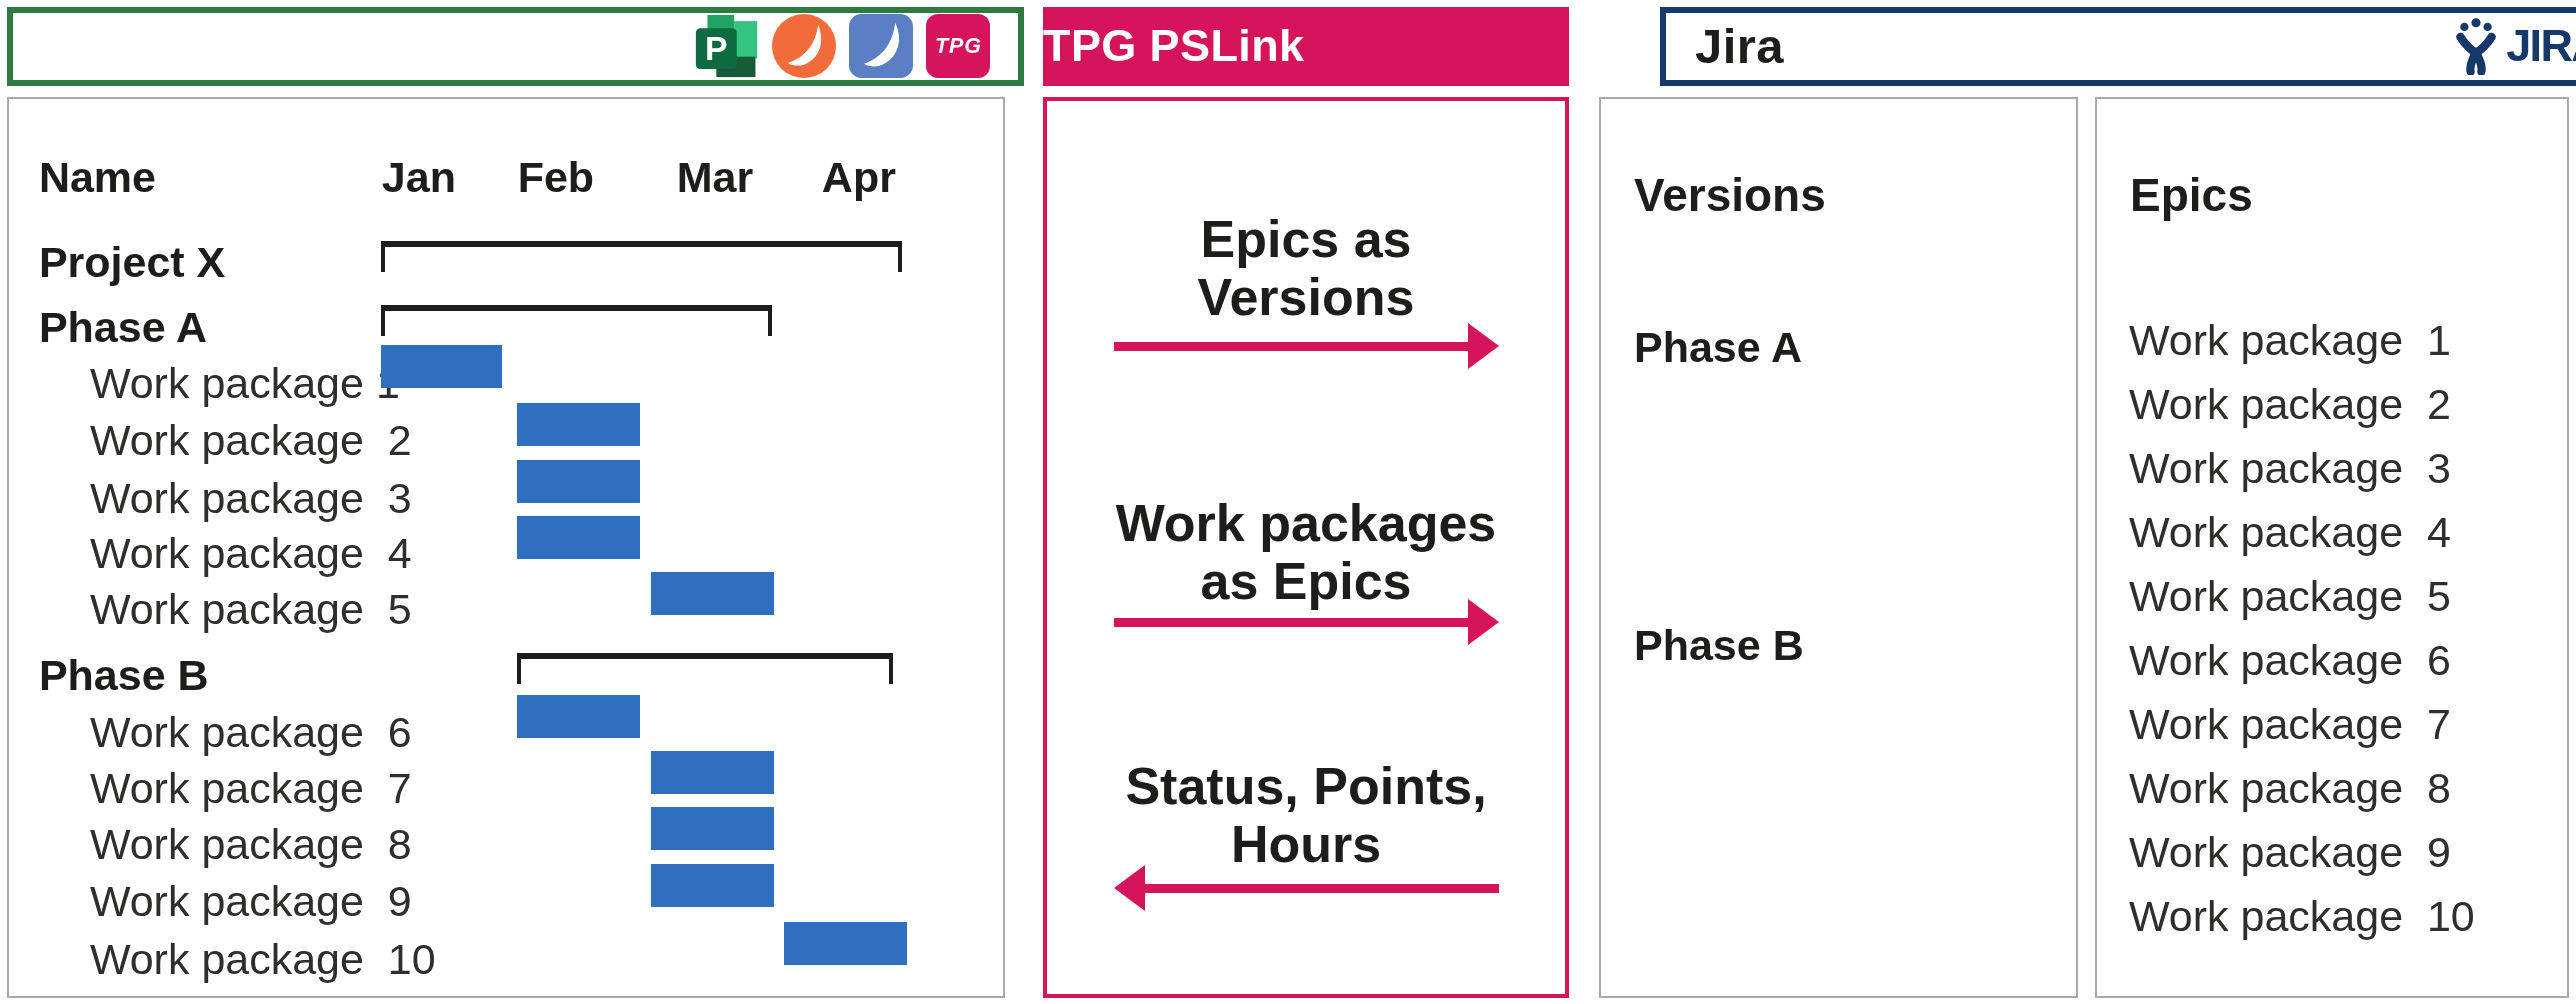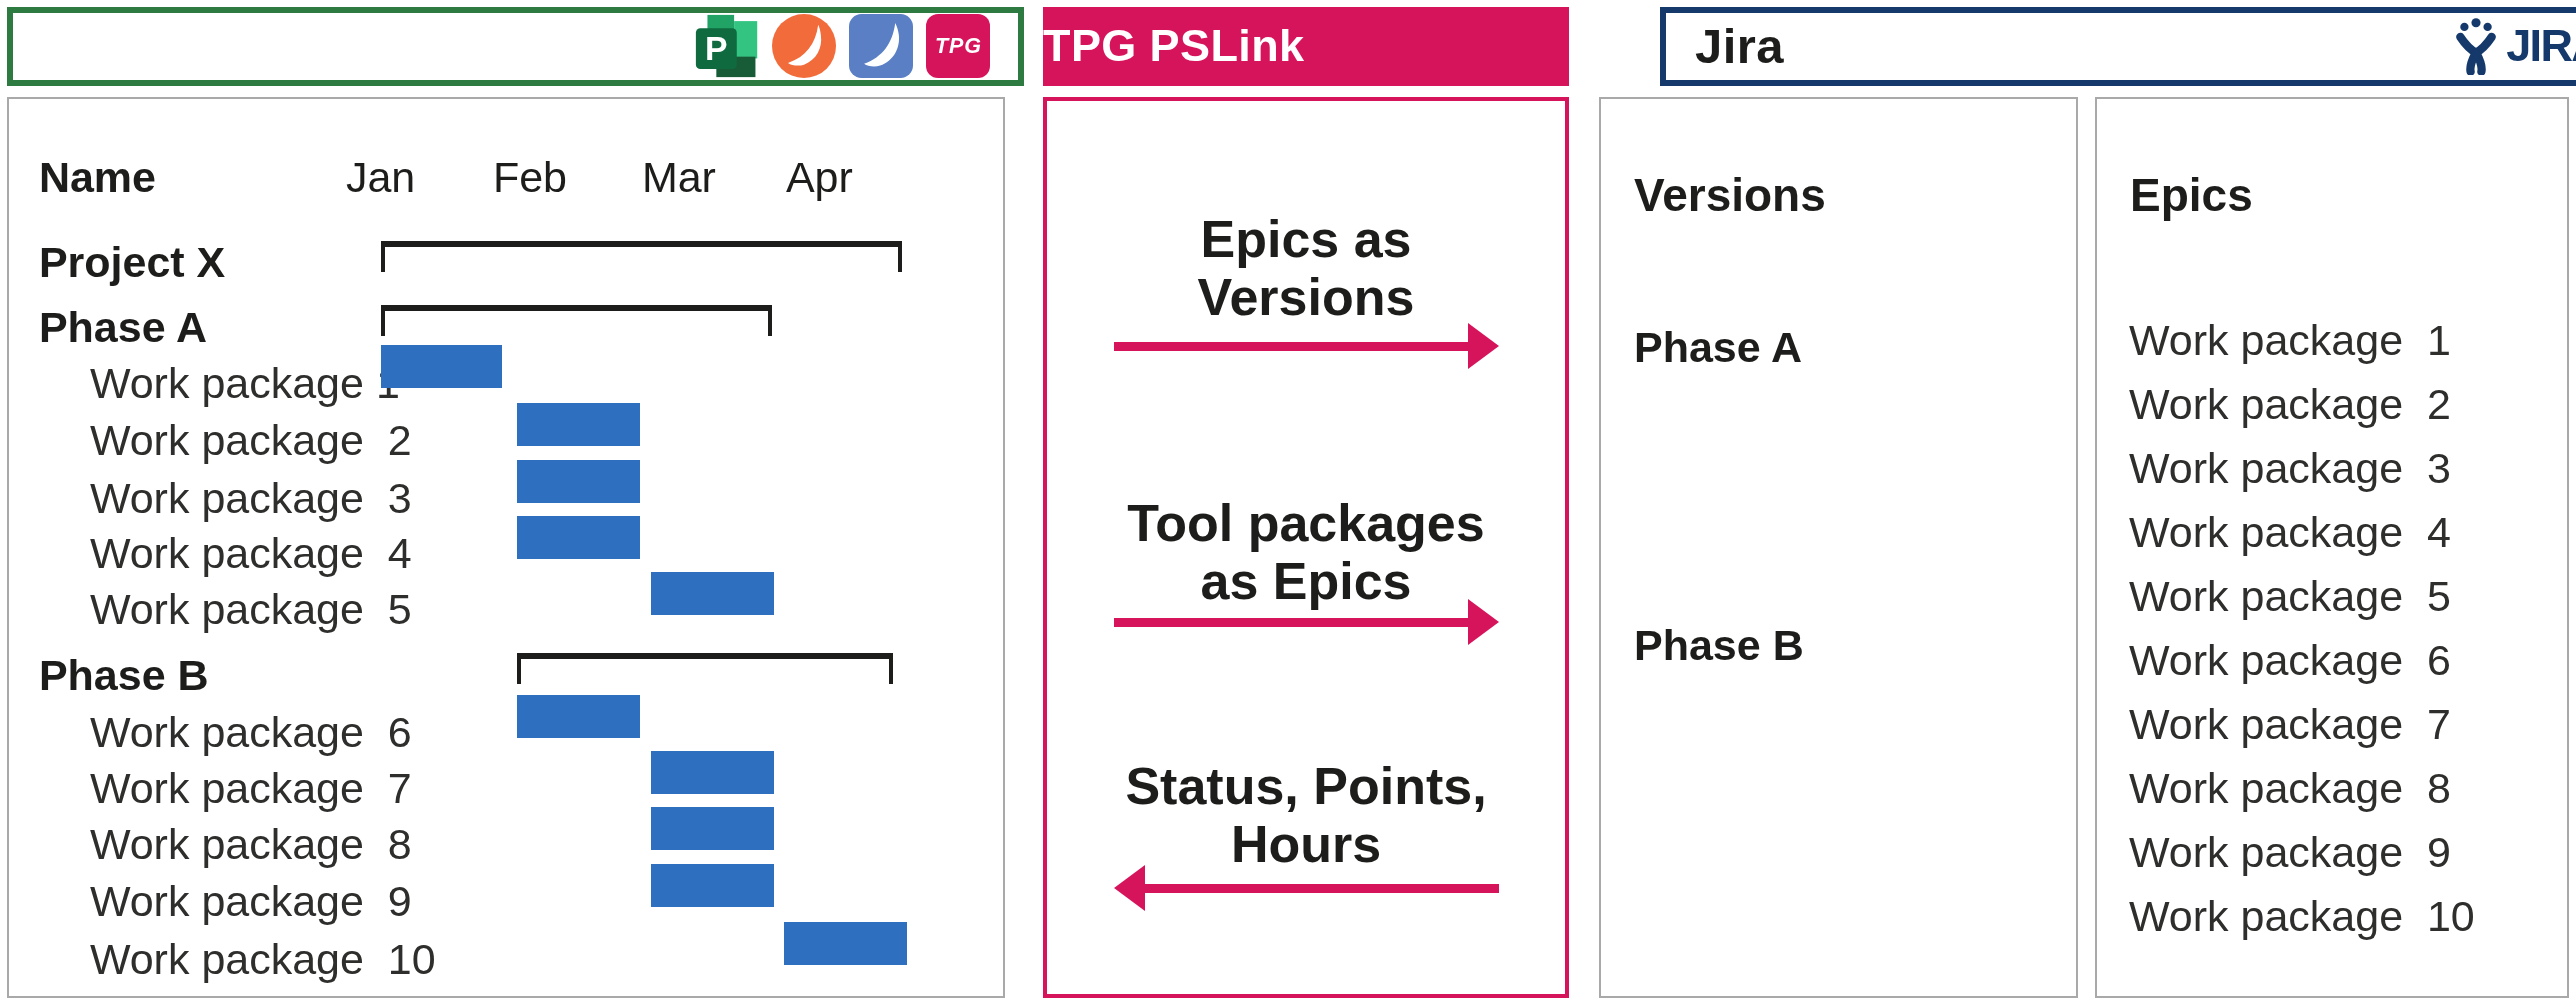--- a/index.html
+++ b/index.html
@@ -29,22 +29,22 @@
   #pslink-box{left:1043px;width:526px;border:4.3px solid #D6145C;}
   #versions-panel{left:1599px;width:479px;border:2.6px solid #A9A9A9;}
   #epics-panel{left:2095px;width:474px;border:2.6px solid #A9A9A9;}
 
   
   #gantt{position:absolute;inset:0;}
   .g-label{position:absolute;height:52px;line-height:52px;font-size:43px;white-space:pre;}
   .g-head{font-weight:600;}
   .g-sum{font-weight:600;}
   .g-task-label{font-weight:300;color:#2E2E2C;}
-  .g-month{position:absolute;width:146px;text-align:left;height:52px;line-height:52px;
-           font-size:43px;font-weight:400;white-space:pre;}
+  .g-month{position:absolute;width:146px;text-align:center;height:52px;line-height:52px;
+           font-size:43px;font-weight:700;white-space:pre;}
   .g-bar{position:absolute;height:43px;background:#2F6FC0;}
   .g-bracket{position:absolute;height:31px;box-sizing:border-box;
              border-top:6px solid #1D1D1B;border-left:4.3px solid #1D1D1B;border-right:4.3px solid #1D1D1B;}
 
   
   .flow-text{position:absolute;left:0;width:100%;text-align:center;font-size:52px;line-height:58px;
              font-weight:600;white-space:pre-line;color:#1D1D1B;}
   .flow-arrow{position:absolute;height:46px;}
   .flow-shaft{position:absolute;top:19px;height:8.6px;background:#D6145C;}
   .flow-head{position:absolute;top:0;width:0;height:0;border-top:23px solid transparent;border-bottom:23px solid transparent;}
@@ -110,21 +110,21 @@
         </g>
       </svg>
       <span class="jira-logo-text">JIRA</span>
     </div>
   </div>
 
   <div class="panel" id="ppm-panel">
     <div id="gantt">
         <div class="g-label g-head" style="left: 30px; top: 52px;">Name</div>
         <div class="g-month" style="left: 337px; top: 52px;">Jan</div>
-        <div class="g-month" style="left: 484px; top: 52px;">Feb</div>
+        <div class="g-month" style="left: 474px; top: 52px;">Feb</div>
         <div class="g-month" style="left: 633px; top: 52px;">Mar</div>
         <div class="g-month" style="left: 777px; top: 52px;">Apr</div>
         <div class="g-label g-sum" style="left: 30px; top: 137px;">Project X</div>
         <div class="g-bracket" style="left: 372px; width: 521px; top: 142px;"></div>
         <div class="g-label g-sum" style="left: 30px; top: 202px;">Phase A</div>
         <div class="g-bracket" style="left: 372px; width: 391px; top: 206px;"></div>
         <div class="g-label g-task-label" style="left: 81px; top: 258px;">Work package 1</div>
         <div class="g-bar" style="left: 372px; width: 121px; top: 246px;"></div>
         <div class="g-label g-task-label" style="left: 81px; top: 315px;">Work package  2</div>
         <div class="g-bar" style="left: 508px; width: 123px; top: 304px;"></div>
@@ -149,21 +149,21 @@
       </div>
   </div>
 
   <div class="panel" id="pslink-box">
       <div class="flow-text" style="top: 109px;">Epics as
 Versions</div>
       <div class="flow-arrow arrow-right" style="left: 67px; top: 222px; width: 385px;">
         <div class="flow-shaft"></div>
         <div class="flow-head"></div>
       </div>
-      <div class="flow-text" style="top: 393px;">Tool packages
+      <div class="flow-text" style="top: 393px;">Work packages
 as Epics</div>
       <div class="flow-arrow arrow-right" style="left: 67px; top: 498px; width: 385px;">
         <div class="flow-shaft"></div>
         <div class="flow-head"></div>
       </div>
       <div class="flow-text" style="top: 656px;">Status, Points,
 Hours</div>
       <div class="flow-arrow arrow-left" style="left: 67px; top: 764px; width: 385px;">
         <div class="flow-shaft"></div>
         <div class="flow-head"></div>

